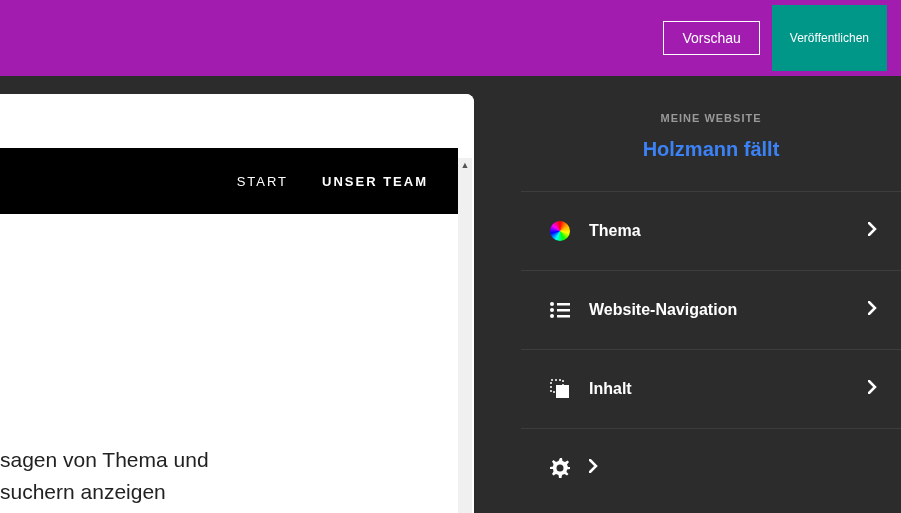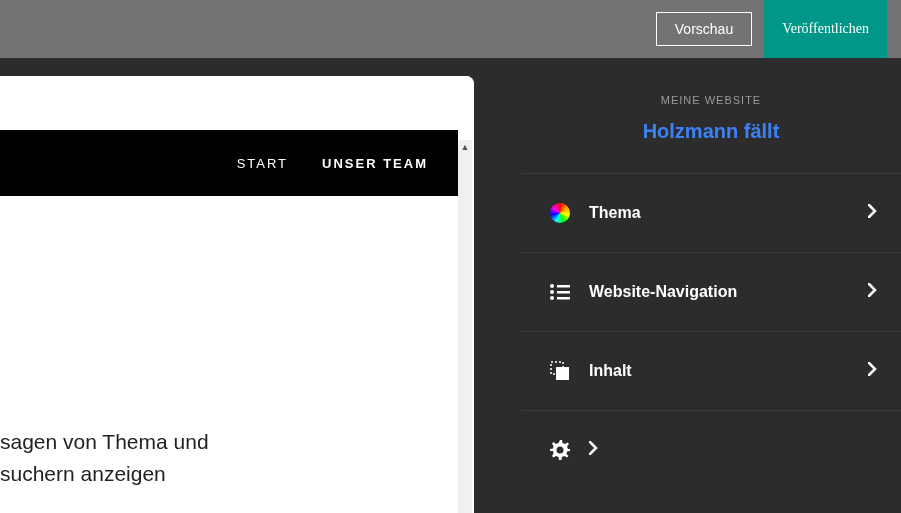--- a/index.html
+++ b/index.html
@@ -9,44 +9,43 @@
     }
     body {
       font-family: -apple-system, BlinkMacSystemFont, "Segoe UI", Arial, sans-serif;
       background: #2c2c2c;
       width: 901px;
       height: 513px;
       overflow: hidden;
       position: relative;
     }
     .top-bar {
-      height: 58px;
-      background: #737373;
+      height: 76px;
+      background: #a21caf;
       display: flex;
       justify-content: flex-end;
       align-items: center;
       padding: 0 14px;
       gap: 12px;
     }
     .btn-outline {
       background: transparent;
       border: 1px solid #fff;
       color: #fff;
       padding: 8px 18px;
       font-size: 14px;
       cursor: pointer;
     }
     .btn-primary {
       background: #009688;
       border: none;
       color: #fff;
       padding: 26px 18px;
-      font-size: 14px;
+      font-size: 12px;
       cursor: pointer;
-      font-family: Liberation Serif, serif;
     }
     .main-area {
       display: flex;
       height: calc(100% - 58px);
     }
     .preview-zone {
       flex: 1;
       background: #2c2c2c;
       position: relative;
       padding: 18px 0 0 0;
@@ -114,21 +113,21 @@
       flex-direction: column;
     }
     .sidebar-header {
       text-align: center;
       padding: 36px 20px 30px;
     }
     .sidebar-eyebrow {
       color: #999;
       font-size: 11px;
       letter-spacing: 1px;
-      font-weight: 400;
+      font-weight: 700;
       margin-bottom: 14px;
     }
     .sidebar-title {
       color: #3b82f6;
       font-size: 20px;
       font-weight: 700;
     }
     .menu-item {
       display: flex;
       align-items: center;

